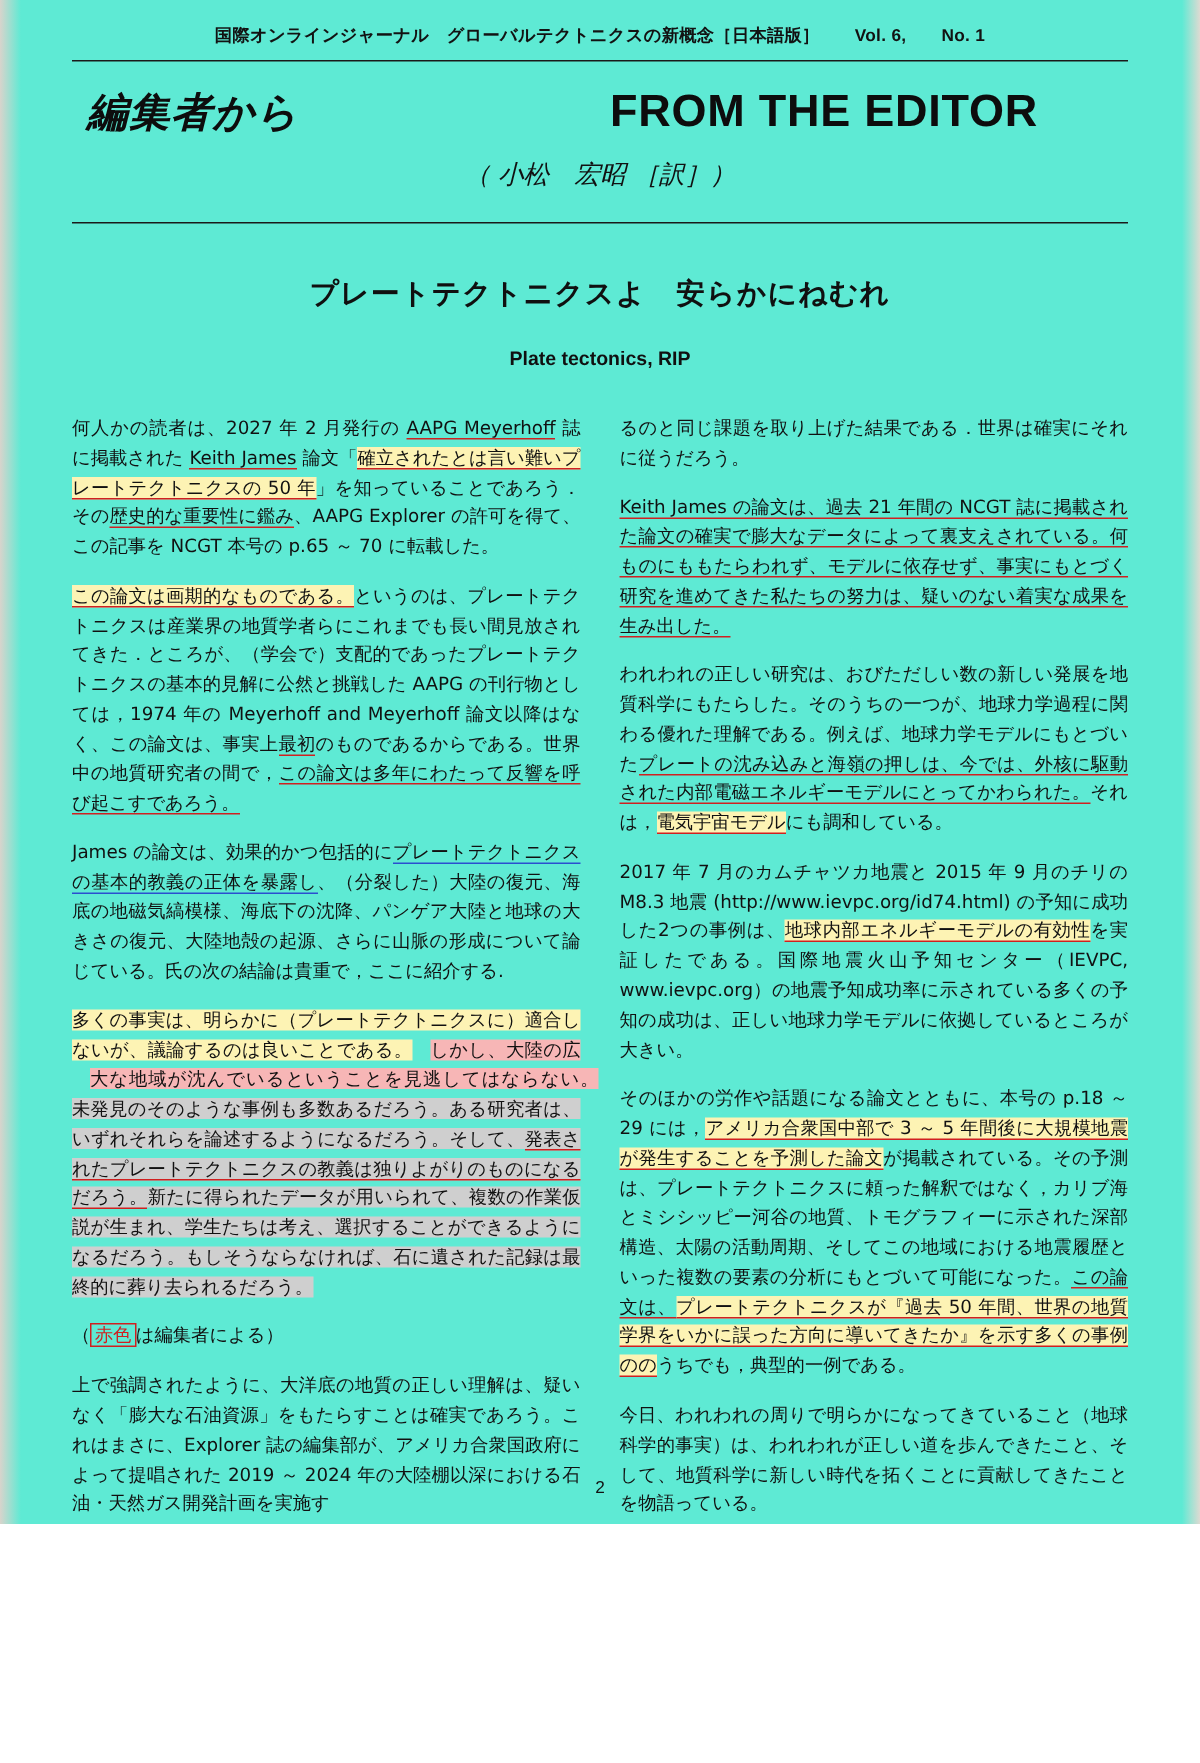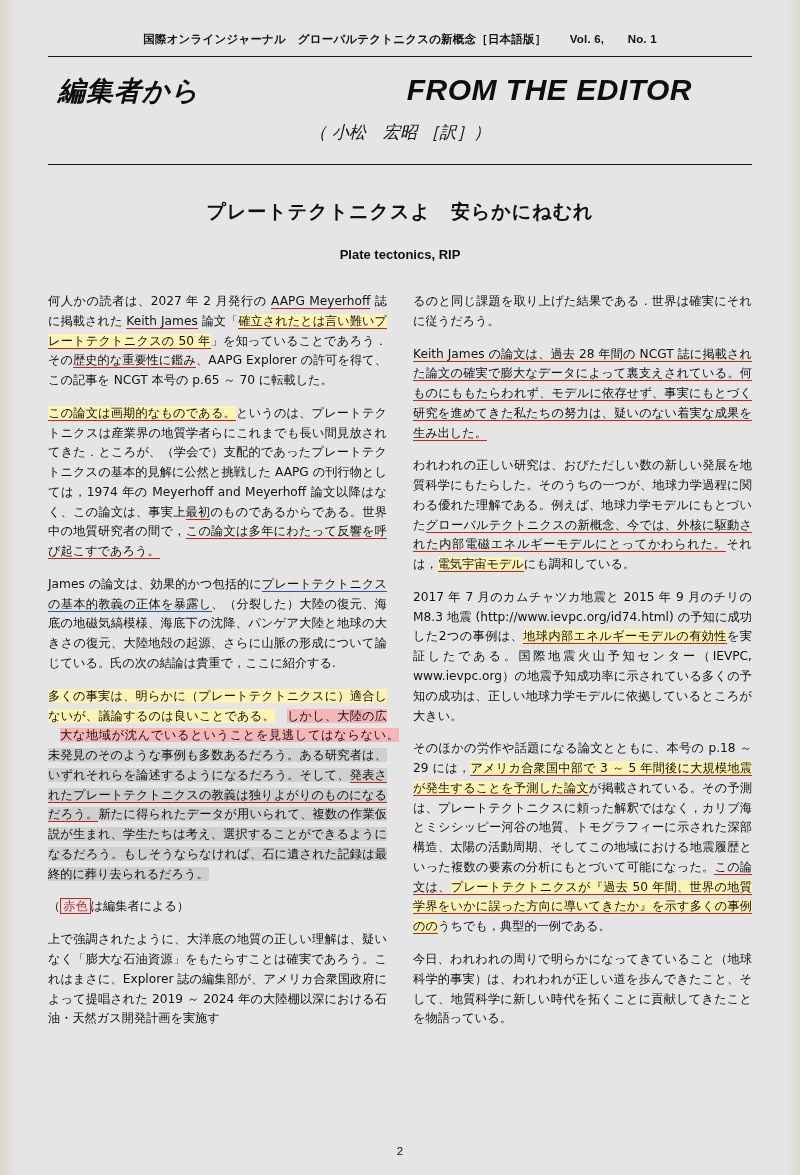--- a/index.html
+++ b/index.html
@@ -11,24 +11,24 @@
     width: 800px;
     height: 1175px;
     font-family: "Liberation Serif", serif;
     color: #111111;
     position: relative;
     overflow: hidden;
   }
   .page {
     position: relative;
     width: 800px;
-    height: 1175px;
+    height: 1016px;
     box-sizing: border-box;
-    padding: 16px 48px;
-    background: #e5e5e5;
+    padding: 0 48px;
+    background: #5eead4;
   }
   
   .page::before {
     content: "";
     position: absolute;
     left: 0; top: 0; bottom: 0;
     width: 14px;
     background: linear-gradient(to right, #d8d4cc, rgba(255,255,255,0));
     pointer-events: none;
   }
@@ -71,21 +71,20 @@
     font-family: "DejaVu Sans", sans-serif;
     font-weight: bold;
     font-style: italic;
     font-size: 27px;
     letter-spacing: 1px;
     color: #0d0d0d;
   }
   .masthead-en {
     font-family: "Liberation Sans", sans-serif;
     font-weight: bold;
-    font-style: italic;
     font-size: 30px;
     letter-spacing: 0.5px;
     color: #0d0d0d;
     padding-right: 50px;
   }
   .translator {
     text-align: center;
     font-family: "DejaVu Sans", sans-serif;
     font-size: 17px;
     padding: 8px 0 10px 0;
@@ -223,25 +222,25 @@
 
     </div>
 
     <div class="col">
 
       <p class="para">
         <span>るのと同じ課題を取り上げた結果である．世界は確実にそれに従うだろう。</span>
       </p>
 
       <p class="para">
-        <span class="ul-red">Keith James の論文は、過去 28 年間の NCGT 誌に掲載された論文の確実で膨大なデータによって裏支えされている。何ものにももたらわれず、モデルに依存せず、事実にもとづく研究を進めてきた私たちの努力は、疑いのない着実な成果を生み出した。</span>
-      </p>
-
-      <p class="para">
-        <span>われわれの正しい研究は、おびただしい数の新しい発展を地質科学にもたらした。そのうちの一つが、地球力学過程に関わる優れた理解である。例えば、地球力学モデルにもとづいた</span><span class="ul-red">グローバルテクトニクスの新概念、今では、外核に駆動された内部電磁エネルギーモデルにとってかわられた。</span><span>それは，</span><span class="hl-yellow ul-red">電気宇宙モデル</span><span>にも調和している。</span>
+        <span class="ul-red">Keith James の論文は、過去 21 年間の NCGT 誌に掲載された論文の確実で膨大なデータによって裏支えされている。何ものにももたらわれず、モデルに依存せず、事実にもとづく研究を進めてきた私たちの努力は、疑いのない着実な成果を生み出した。</span>
+      </p>
+
+      <p class="para">
+        <span>われわれの正しい研究は、おびただしい数の新しい発展を地質科学にもたらした。そのうちの一つが、地球力学過程に関わる優れた理解である。例えば、地球力学モデルにもとづいた</span><span class="ul-red">プレートの沈み込みと海嶺の押しは、今では、外核に駆動された内部電磁エネルギーモデルにとってかわられた。</span><span>それは，</span><span class="hl-yellow ul-red">電気宇宙モデル</span><span>にも調和している。</span>
       </p>
 
       <p class="para">
         <span>2017 年 7 月のカムチャツカ地震と 2015 年 9 月のチリの M8.3 地震 (http://www.ievpc.org/id74.html) の予知に成功した2つの事例は、</span><span class="hl-yellow ul-red">地球内部エネルギーモデルの有効性</span><span>を実証したである。国際地震火山予知センター（IEVPC, www.ievpc.org）の地震予知成功率に示されている多くの予知の成功は、正しい地球力学モデルに依拠しているところが大きい。</span>
       </p>
 
       <p class="para">
         <span>そのほかの労作や話題になる論文とともに、本号の p.18 ～ 29 には，</span><span class="hl-yellow ul-red">アメリカ合衆国中部で 3 ～ 5 年間後に大規模地震が発生することを予測した論文</span><span>が掲載されている。その予測は、プレートテクトニクスに頼った解釈ではなく，カリブ海とミシシッピー河谷の地質、トモグラフィーに示された深部構造、太陽の活動周期、そしてこの地域における地震履歴といった複数の要素の分析にもとづいて可能になった。</span><span class="ul-red">この論文は、</span><span class="hl-yellow ul-red">プレートテクトニクスが『過去 50 年間、世界の地質学界をいかに誤った方向に導いてきたか』を示す多くの事例のの</span><span>うちでも，典型的一例である。</span>
       </p>
 

